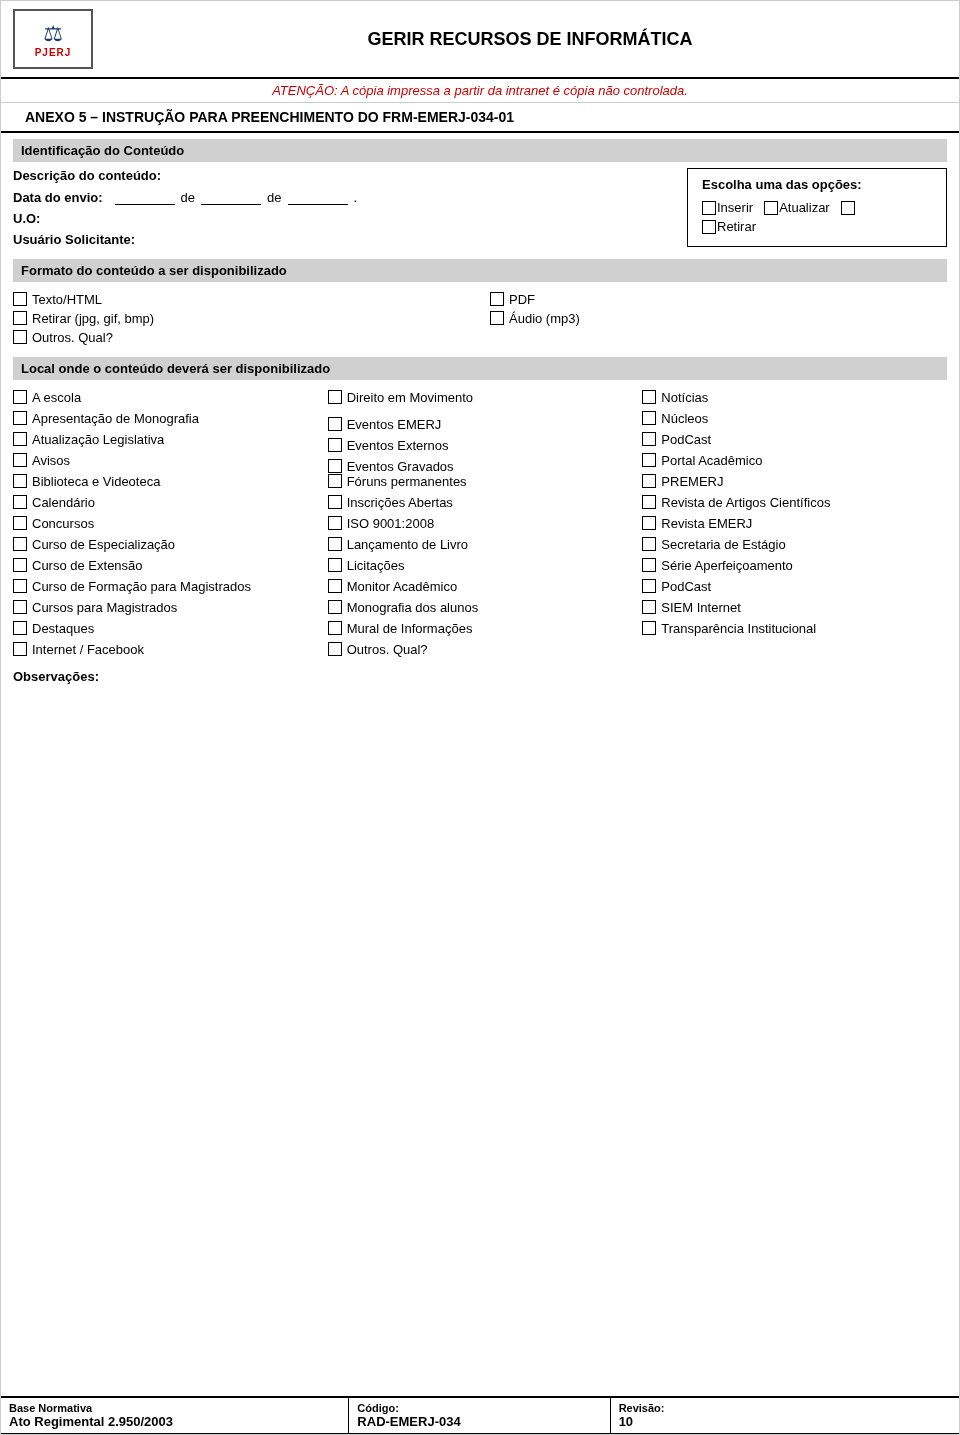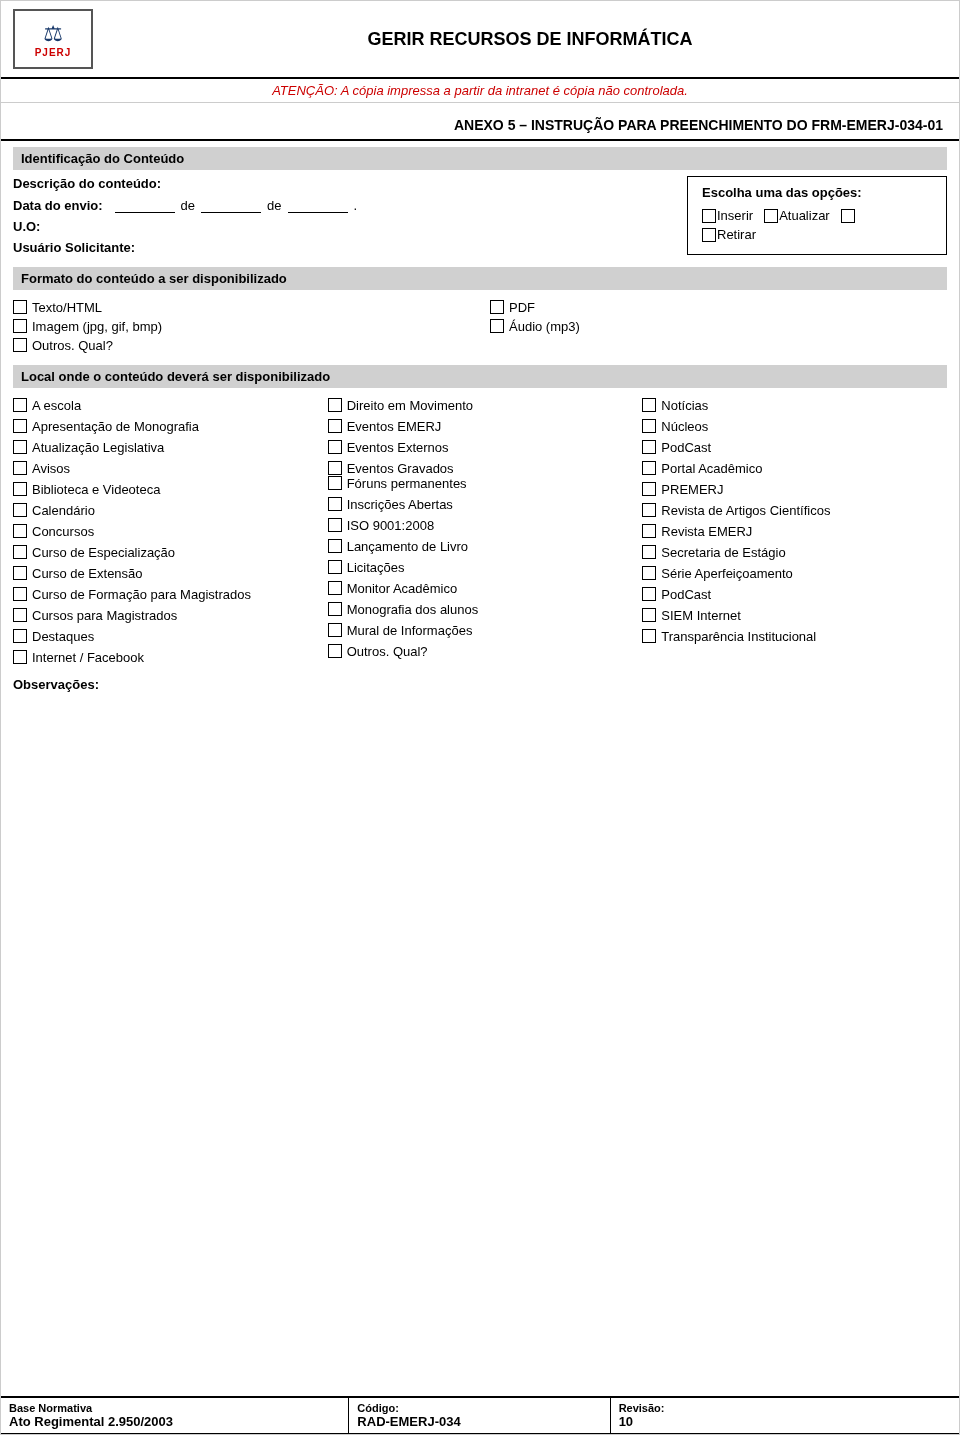--- a/index.html
+++ b/index.html
@@ -54,26 +54,25 @@
     }
     .warning-bar {
       text-align: center;
       color: #cc0000;
       font-style: italic;
       font-size: 13px;
       padding: 4px 12px;
       border-bottom: 1px solid #ccc;
     }
     .annex-title {
-      text-align: right;
+      text-align: left;
       font-weight: bold;
       font-size: 14px;
-      padding: 6px 16px;
+      padding: 6px 24px;
       border-bottom: 2px solid #000;
-      margin-top: 8px;
     }
     .content {
       flex: 1;
       padding: 0 12px 12px 12px;
     }
     .section-header {
       background: #d0d0d0;
       padding: 4px 8px;
       font-weight: bold;
       font-size: 13px;
@@ -248,21 +247,21 @@
         <div class="local-item">
           <span class="checkbox"></span>
           <span>Texto/HTML</span>
         </div>
         <div class="local-item">
           <span class="checkbox"></span>
           <span>PDF</span>
         </div>
         <div class="local-item">
           <span class="checkbox"></span>
-          <span>Imagem (jpg, gif, bmp)</span>
+          <span>Retirar (jpg, gif, bmp)</span>
         </div>
         <div class="local-item">
           <span class="checkbox"></span>
           <span>Áudio (mp3)</span>
         </div>
         <div class="local-item">
           <span class="checkbox"></span>
           <span>Outros. Qual?</span>
         </div>
       </div>
@@ -326,21 +325,21 @@
             <span class="checkbox"></span>
             <span>Internet / Facebook</span>
           </div>
         </div>
 
         <div>
           <div class="local-item">
             <span class="checkbox"></span>
             <span>Direito em Movimento</span>
           </div>
-          <div class="local-item" style="margin-top:6px">
+          <div class="local-item" style="margin-top:12px">
             <span class="checkbox"></span>
             <span>Eventos EMERJ</span>
           </div>
           <div class="local-item" style="margin-top:6px">
             <span class="checkbox"></span>
             <span>Eventos Externos</span>
           </div>
           <div class="local-item" style="margin-top:6px">
             <span class="checkbox"></span>
             <span>Eventos Gravados</span>

